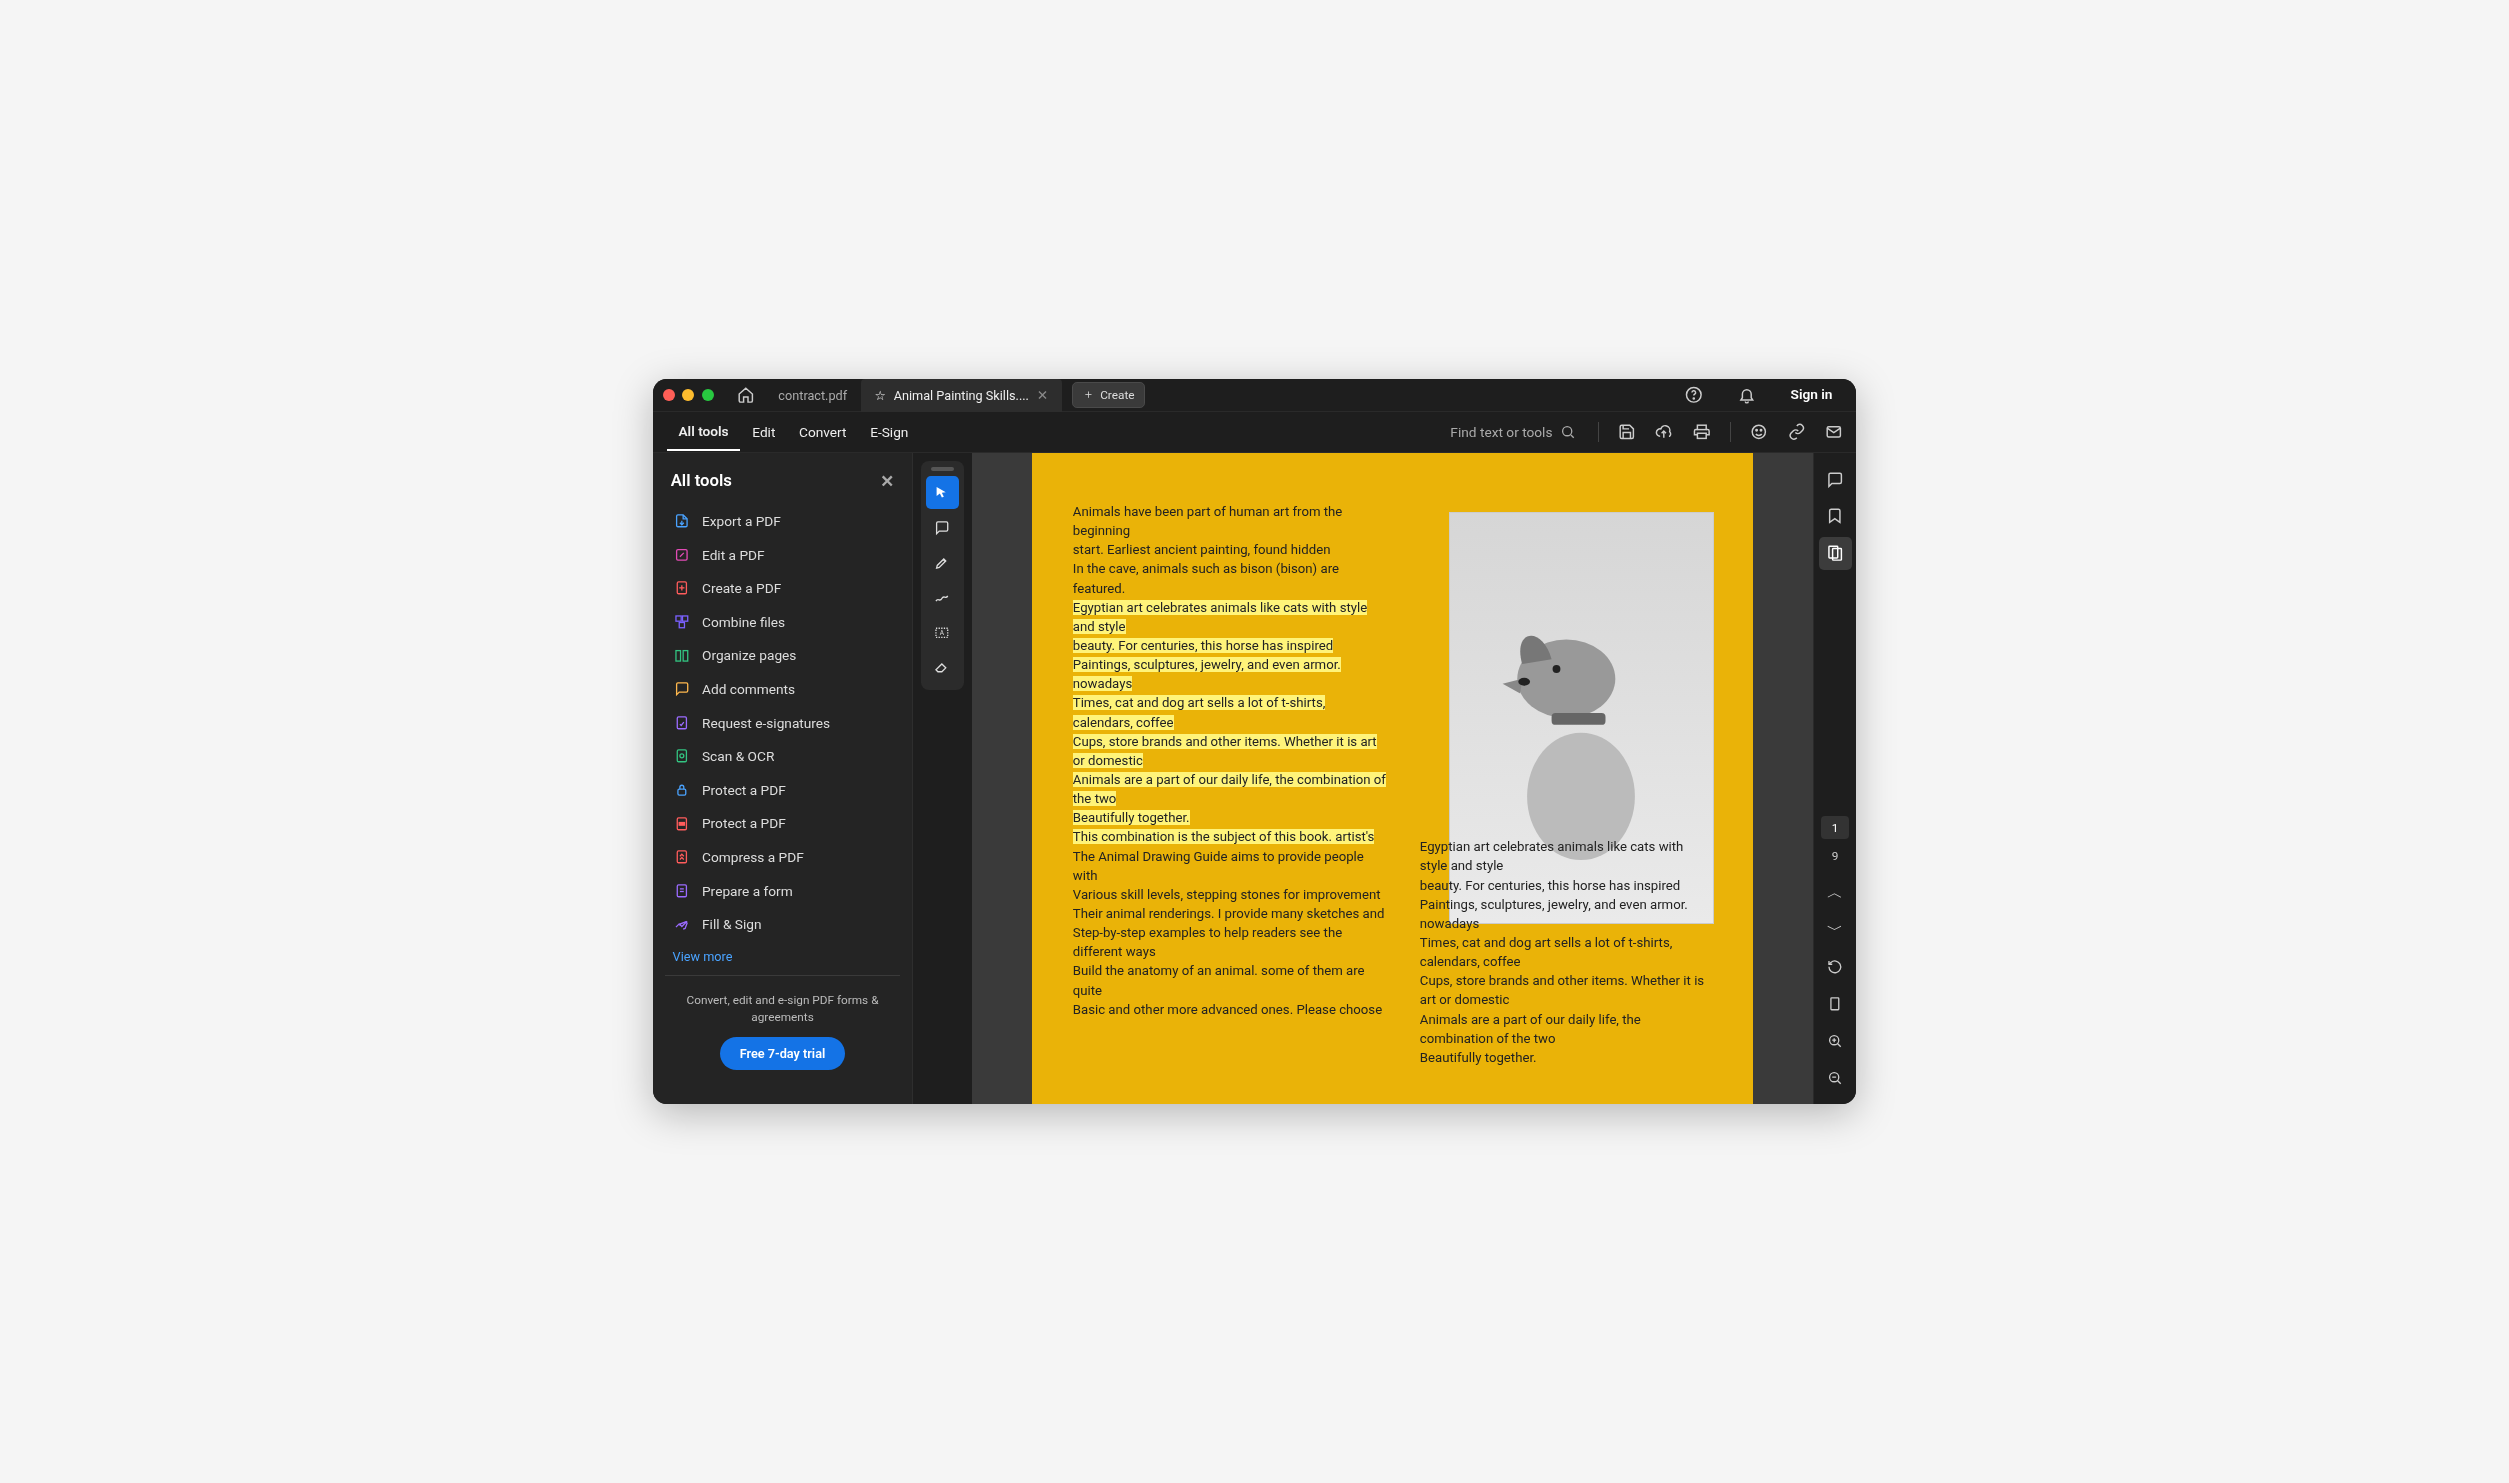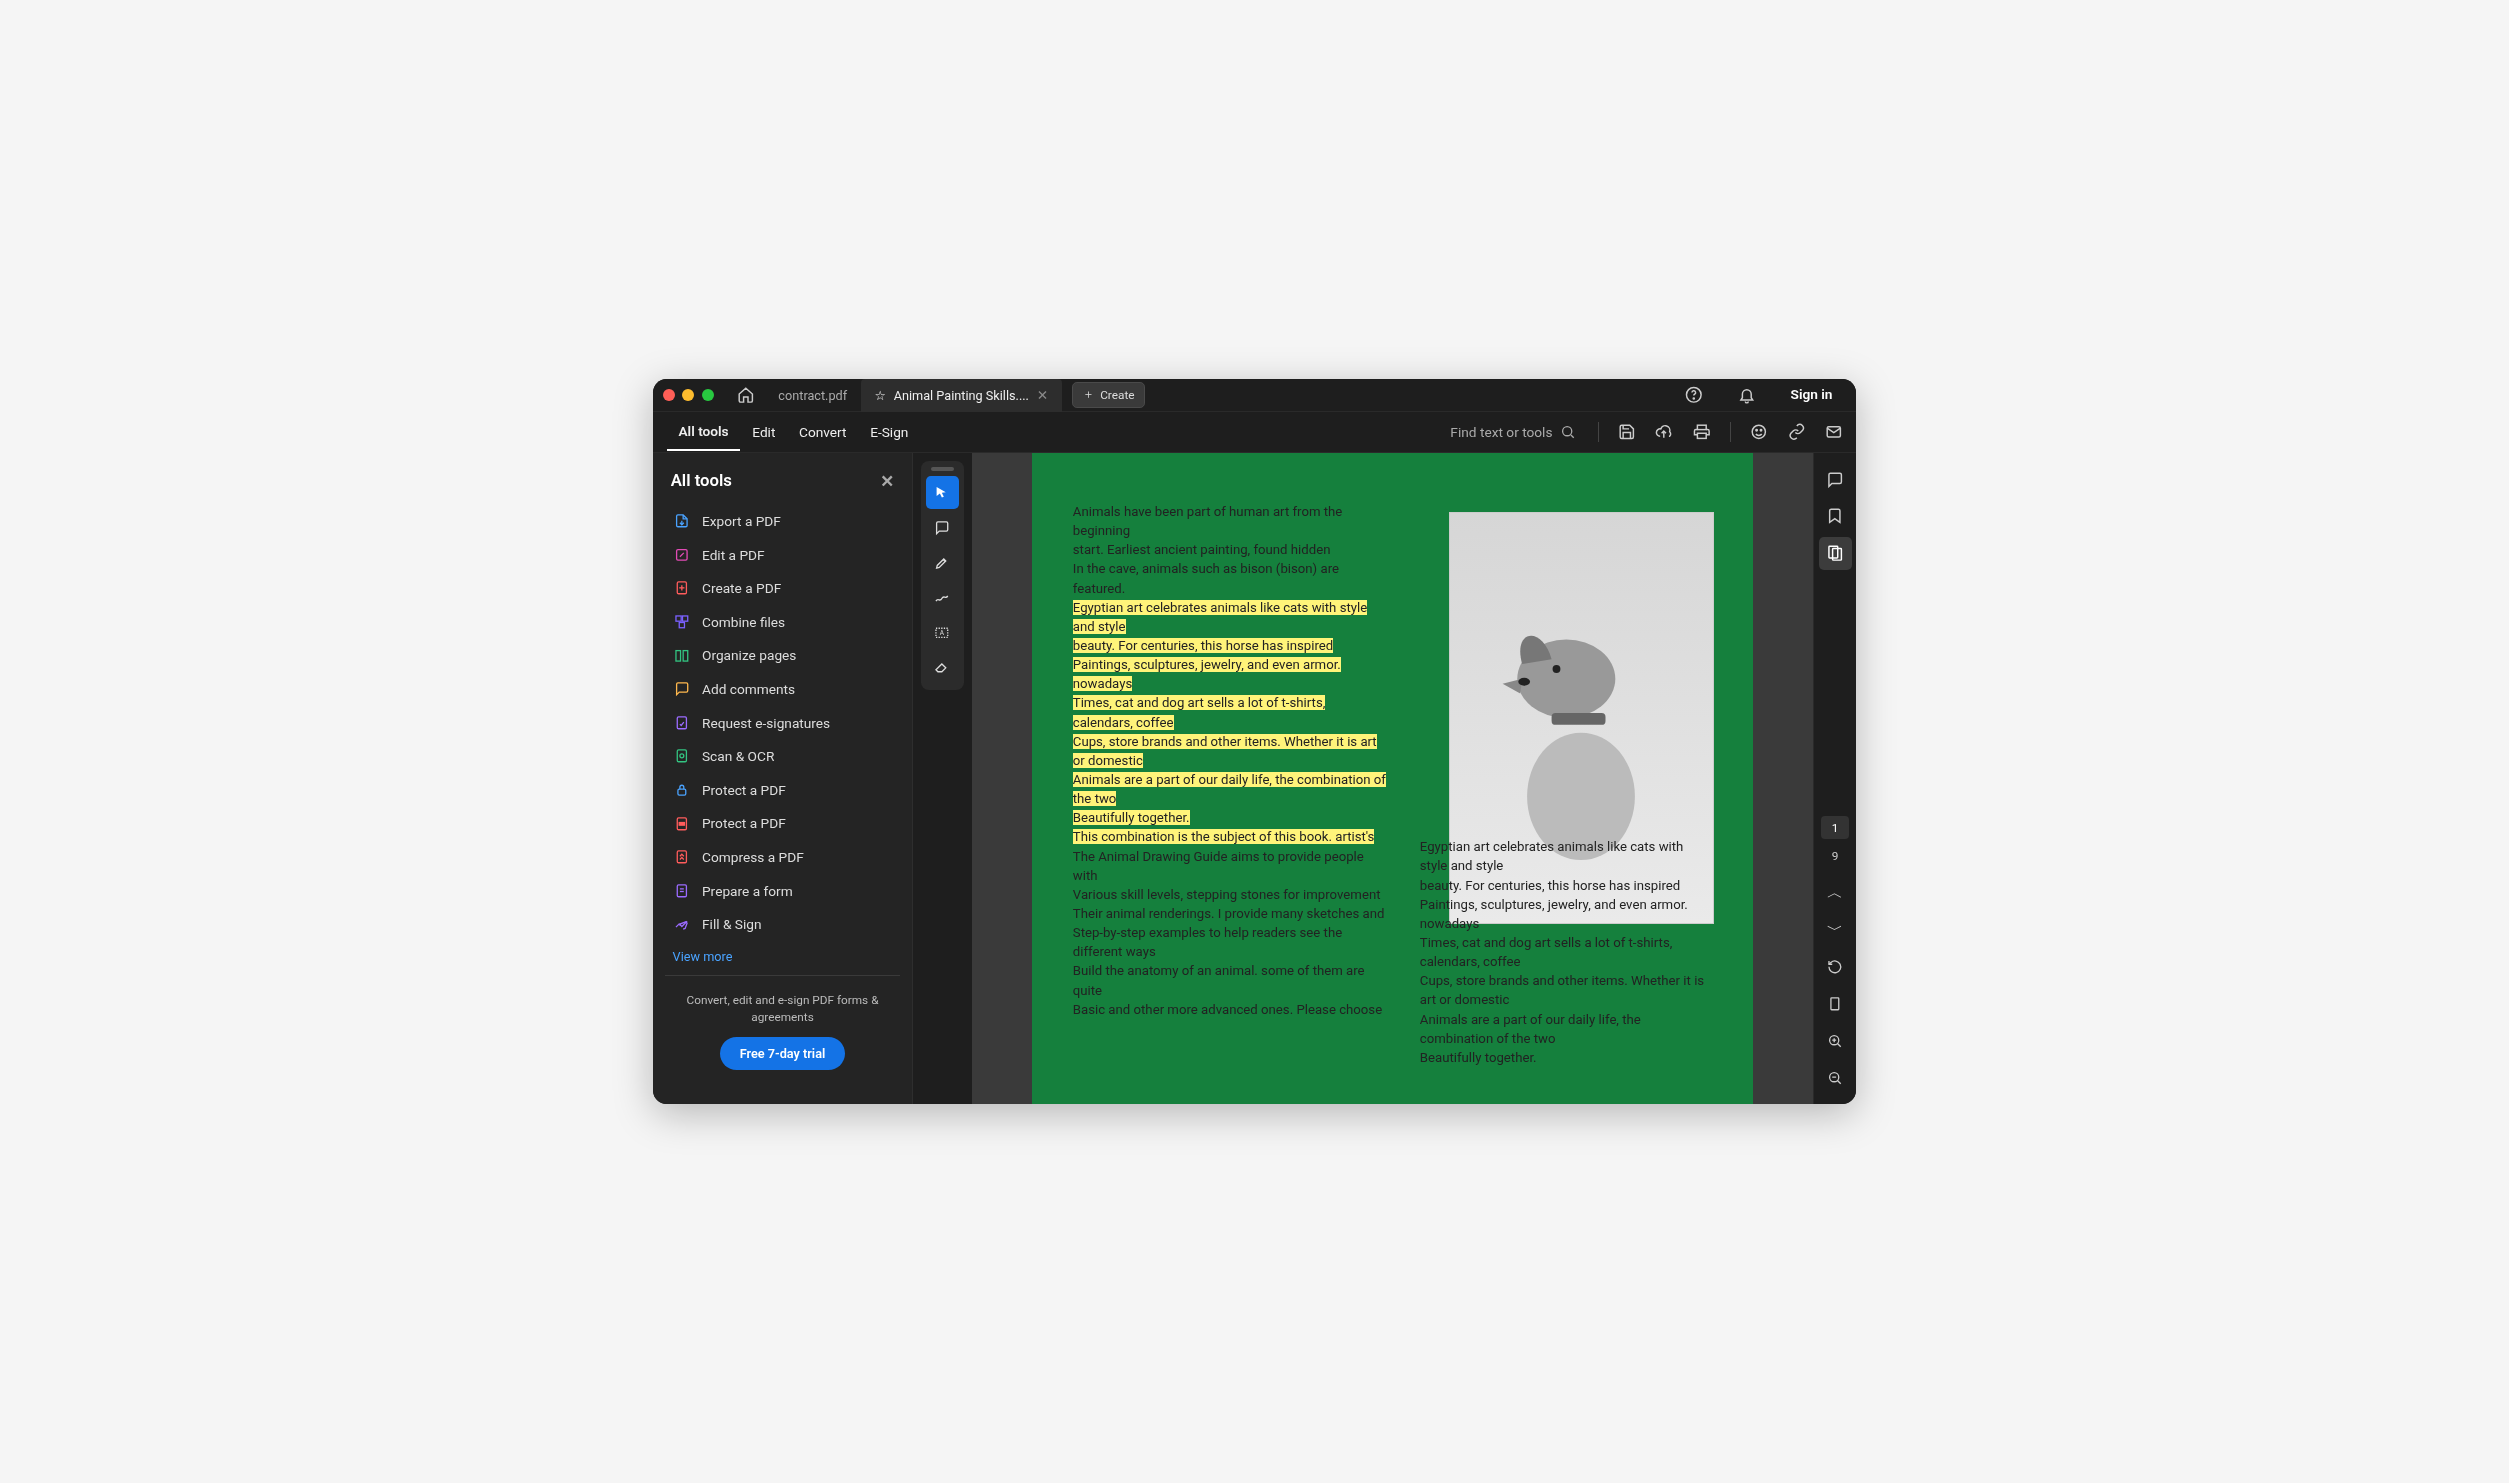--- a/index.html
+++ b/index.html
@@ -30,21 +30,21 @@
   .sb-icon { width:17.6px; display:flex; justify-content:center;}
   .view-more{ color:#4aa3ff; font-size:12.7px; padding:7.8px; cursor:pointer;}
   .sb-divider{height:1px;background:#3a3a3a;margin:3.9px 0 9.8px;}
   .sb-promo{ text-align:center; color:#bbb; font-size:11.8px; line-height:1.4; padding:5.9px 9.8px 11.8px;}
   .trial-btn{ background:#1473e6; color:#fff; border:none; padding:8.8px 19.6px; border-radius:17.6px; font-size:12.7px; font-weight:600; cursor:pointer; margin:0 auto; display:block;}
   .toolstrip{ width:43px; background:#2b2b2b; display:flex; flex-direction:column; align-items:center; padding:5.9px 3.9px; gap:2px; border-radius:7.8px; margin:7.8px; align-self:flex-start;}
   .tgrip{width:23.5px;height:3.9px;background:#555;border-radius:2px;margin-bottom:3.9px;}
   .tbtn{ width:33px; height:33px; display:flex; align-items:center; justify-content:center; color:#ddd; border-radius:4.9px; cursor:pointer;}
   .tbtn.active{ background:#1473e6; color:#fff;}
   .page-area{ flex:1; background:#3a3a3a; display:flex; justify-content:center; overflow:auto; padding:0;}
-  .page{ width:721px; background:#15803d; min-height:100%; padding:49px 41px; position:relative;}
+  .page{ width:721px; background:#eab308; min-height:100%; padding:49px 41px; position:relative;}
   .intro{ font-size:13.2px; color:#222; line-height:1.45; max-width:274px;}
   .h1{ font-size:29px; font-weight:800; color:#111; margin:17.6px 0 13.7px; line-height:1.15; font-family: Georgia, 'Times New Roman', serif; max-width:255px;}
   .para{ font-size:13.2px; color:#222; line-height:1.45; max-width:314px;}
   .para span.hl, .intro span.hl{ background:#fff47a;}
   .dog{ position:absolute; top:59px; right:39px; width:265px; height:412px; background:linear-gradient(#d6d6d6,#eaeaea); border:1px solid #ccc; display:flex; align-items:center; justify-content:center; color:#888; font-size:10.8px;}
   .col2{ position:absolute; bottom:37px; right:39px; width:294px; font-size:13.2px; line-height:1.45; color:#222;}
   .rightrail{ width:43px; background:#1e1e1e; border-left:1px solid #2a2a2a; display:flex; flex-direction:column; align-items:center; padding:9.8px 0; gap:3.9px;}
   .rbtn{ width:33px; height:33px; display:flex; align-items:center; justify-content:center; color:#ccc; border-radius:4.9px; cursor:pointer;}
   .rbtn.active{ background:#3c3c3c; color:#fff;}
   .rail-spacer{flex:1;}

